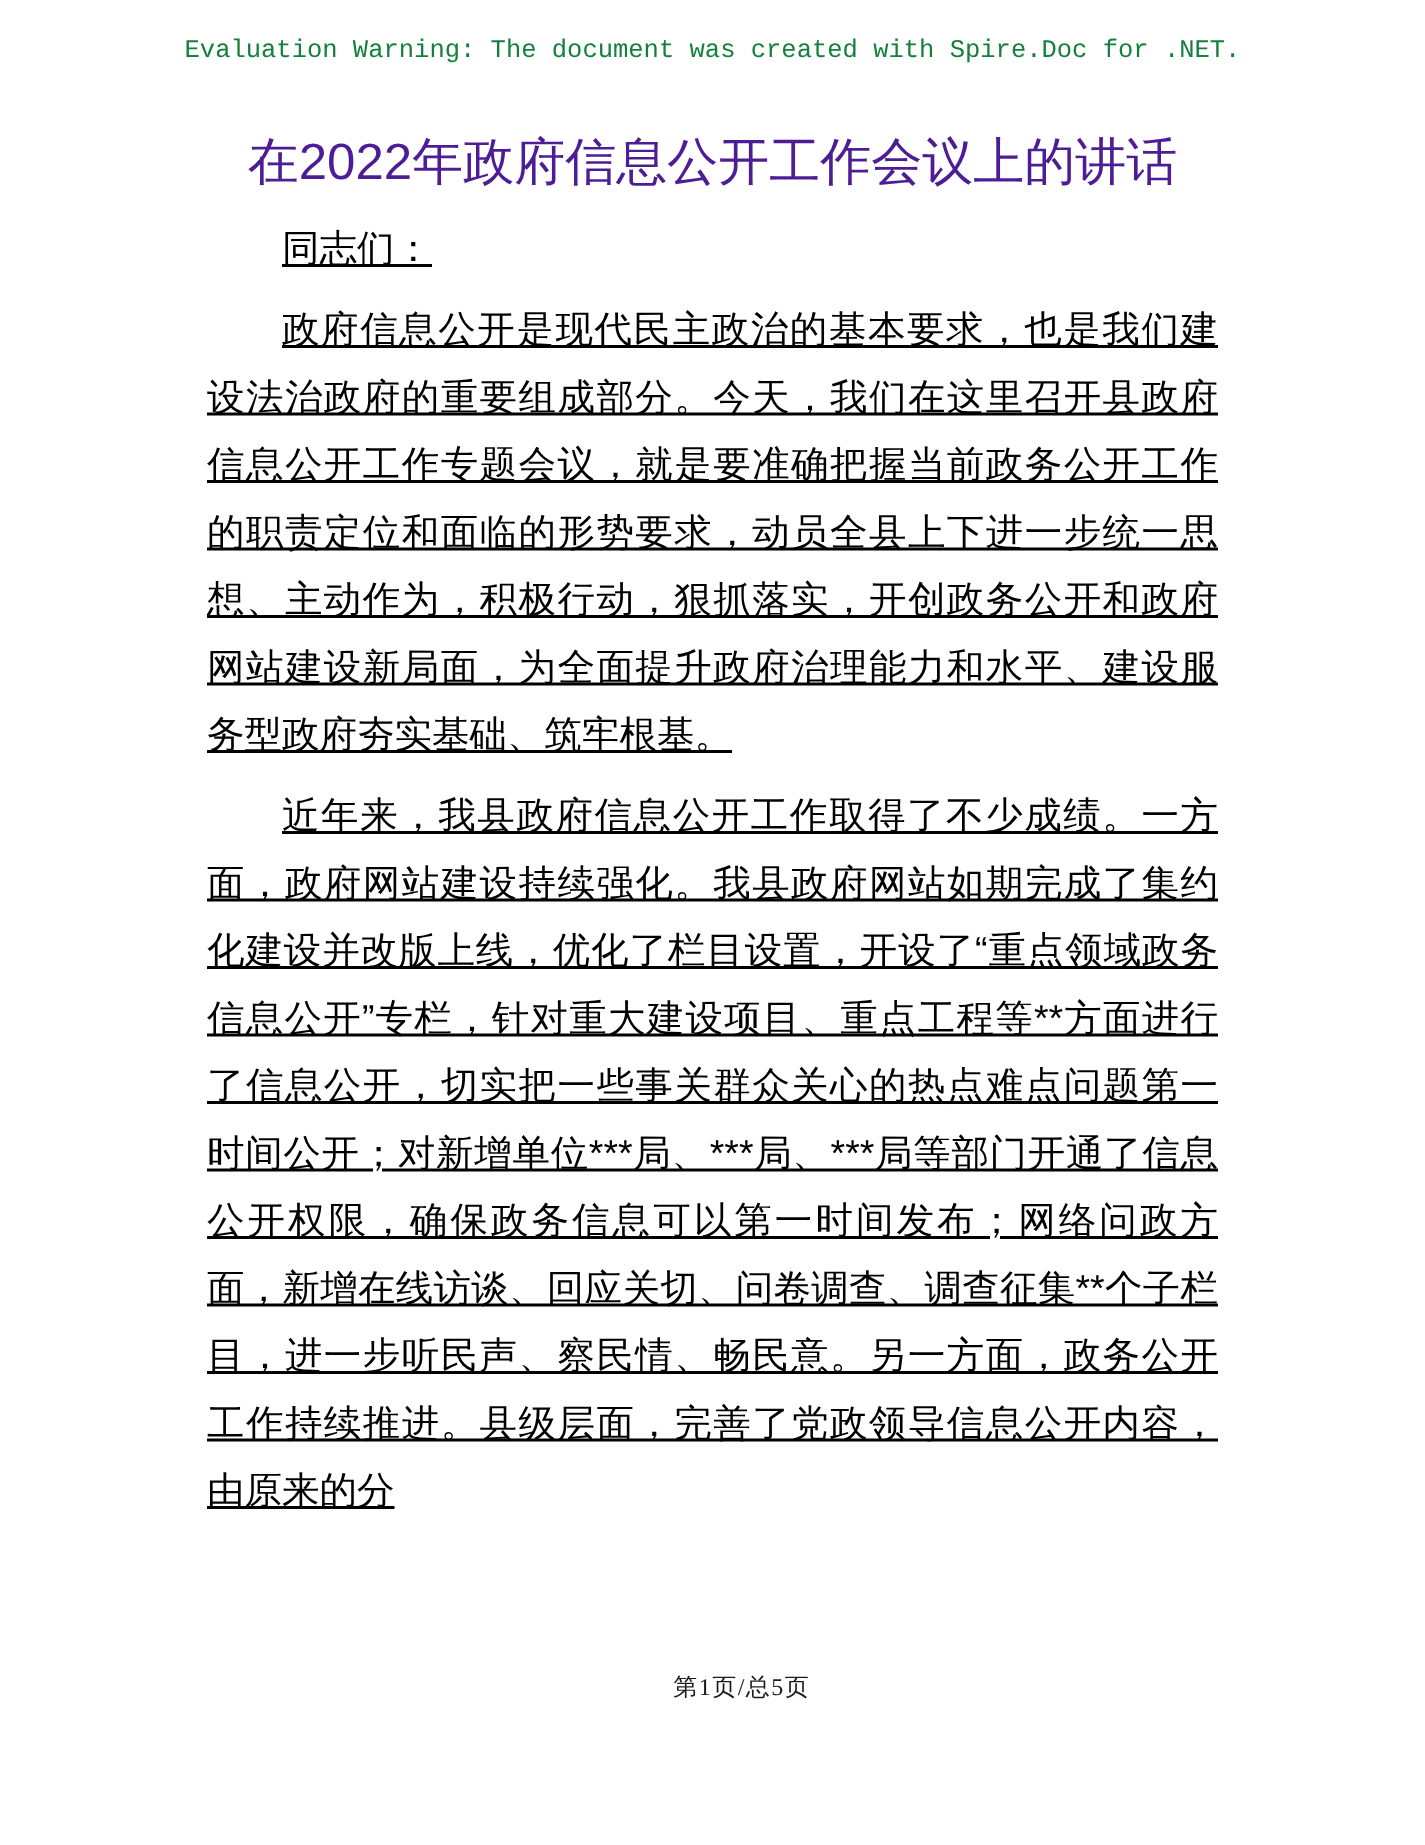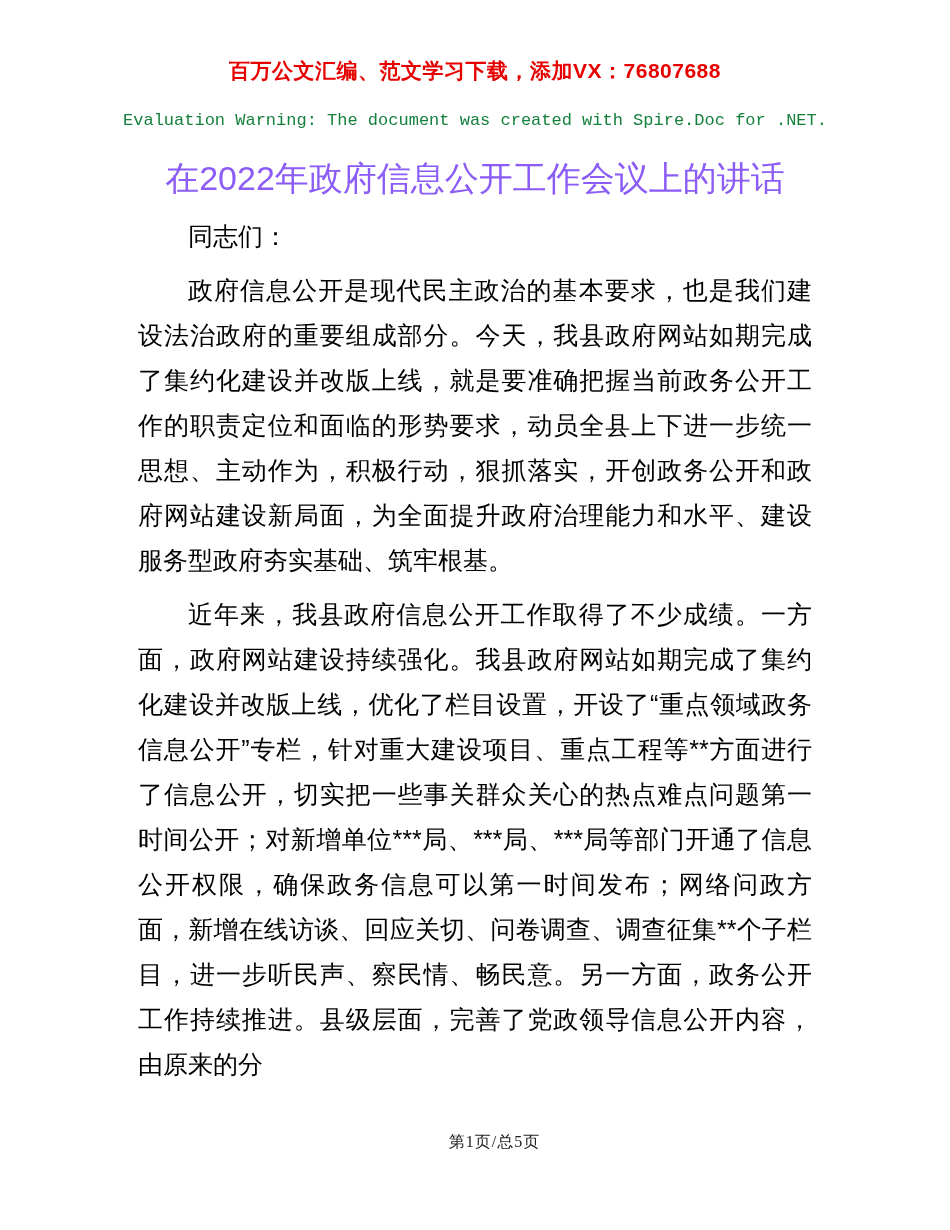--- a/index.html
+++ b/index.html
@@ -23,65 +23,65 @@
   }
   .eval-warning {
     margin-top: 22px;
     text-align: center;
     font-family: "Liberation Mono", "DejaVu Sans Mono", monospace;
     font-size: 17px;
     line-height: 26px;
     white-space: nowrap;
   }
   .doc-title {
-    margin-top: 20px;
+    margin-top: 36px;
     text-align: center;
     font-size: 34px;
     line-height: 48px;
     font-weight: 400;
-    color: #8b5cf6;
+    color: #4c1d95;
   }
   .doc-body {
     margin-top: 12px;
     padding: 0 138px;
     font-size: 25px;
     line-height: 45px;
     text-align: justify;
     color: #000000;
   }
   .doc-body p {
     text-indent: 2em;
     margin: 0 0 9px 0;
+    text-decoration: underline;
   }
   .page-footer {
     position: absolute;
     left: 0;
     right: 0;
-    bottom: 78px;
+    bottom: 94px;
     text-align: center;
     font-family: "Liberation Serif", "DejaVu Serif", serif;
     font-size: 16px;
     line-height: 20px;
     letter-spacing: 1px;
     color: #1a1a1a;
     padding-left: 39px;
   }
 </style>
 </head>
 <body>
 
 <div class="page">
 
-  <div class="promo-banner" style="color: rgb(230, 0, 0);">百万公文汇编、范文学习下载，添加VX：76807688</div>
 
   <div class="eval-warning" style="color: #15803d;">Evaluation Warning: The document was created with Spire.Doc for .NET.</div>
 
   <h1 class="doc-title">在2022年政府信息公开工作会议上的讲话</h1>
 
   <div class="doc-body">
     <p>同志们：</p>
-    <p>政府信息公开是现代民主政治的基本要求，也是我们建设法治政府的重要组成部分。今天，我县政府网站如期完成了集约化建设并改版上线，就是要准确把握当前政务公开工作的职责定位和面临的形势要求，动员全县上下进一步统一思想、主动作为，积极行动，狠抓落实，开创政务公开和政府网站建设新局面，为全面提升政府治理能力和水平、建设服务型政府夯实基础、筑牢根基。</p>
+    <p>政府信息公开是现代民主政治的基本要求，也是我们建设法治政府的重要组成部分。今天，我们在这里召开县政府信息公开工作专题会议，就是要准确把握当前政务公开工作的职责定位和面临的形势要求，动员全县上下进一步统一思想、主动作为，积极行动，狠抓落实，开创政务公开和政府网站建设新局面，为全面提升政府治理能力和水平、建设服务型政府夯实基础、筑牢根基。</p>
     <p>近年来，我县政府信息公开工作取得了不少成绩。一方面，政府网站建设持续强化。我县政府网站如期完成了集约化建设并改版上线，优化了栏目设置，开设了“重点领域政务信息公开”专栏，针对重大建设项目、重点工程等**方面进行了信息公开，切实把一些事关群众关心的热点难点问题第一时间公开；对新增单位***局、***局、***局等部门开通了信息公开权限，确保政务信息可以第一时间发布；网络问政方面，新增在线访谈、回应关切、问卷调查、调查征集**个子栏目，进一步听民声、察民情、畅民意。另一方面，政务公开工作持续推进。县级层面，完善了党政领导信息公开内容，由原来的分</p>
   </div>
 
   <div class="page-footer">第1页/总5页</div>
 
 </div>
 
 </body></html>

